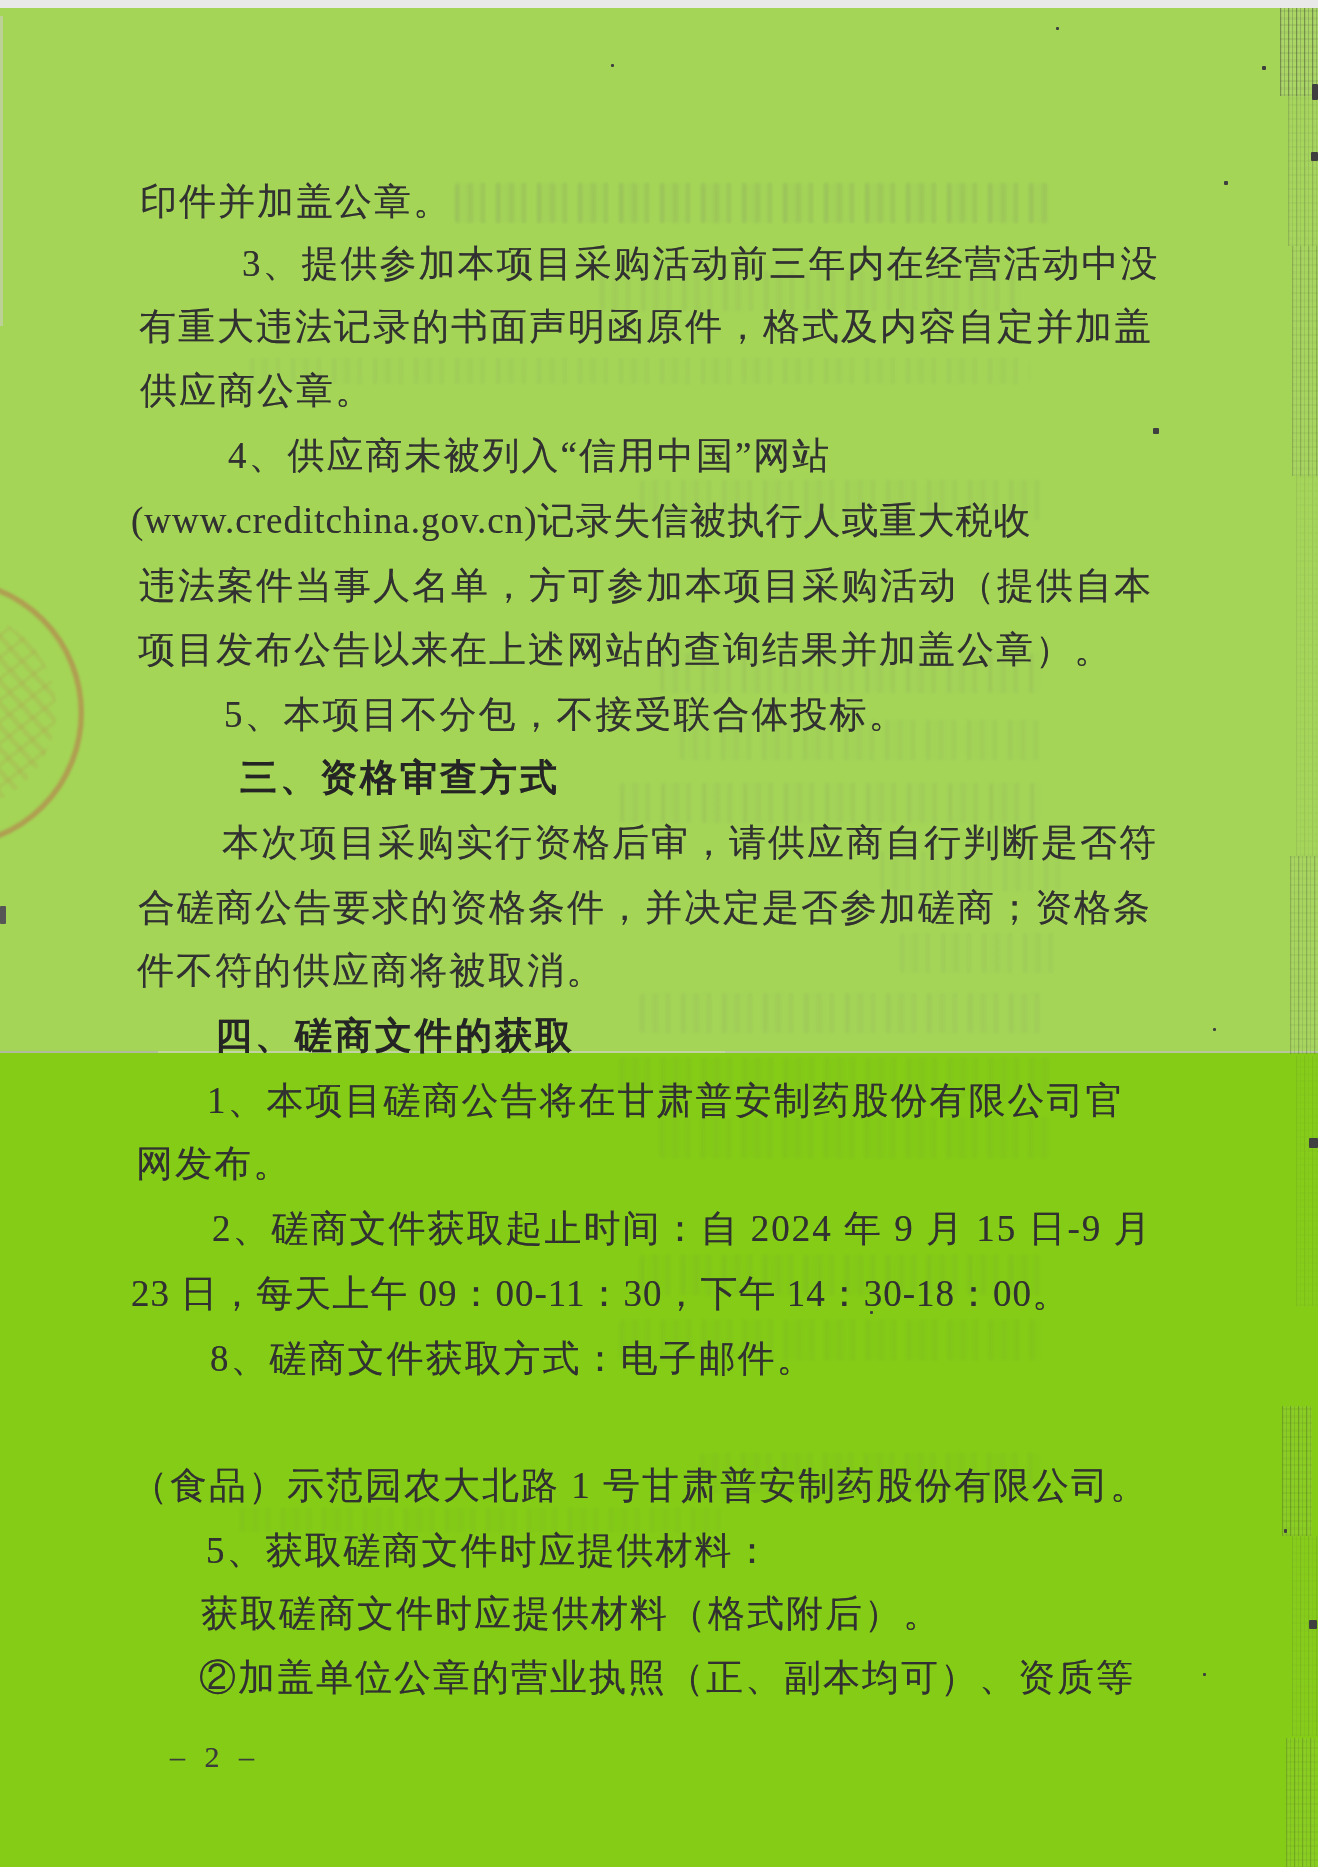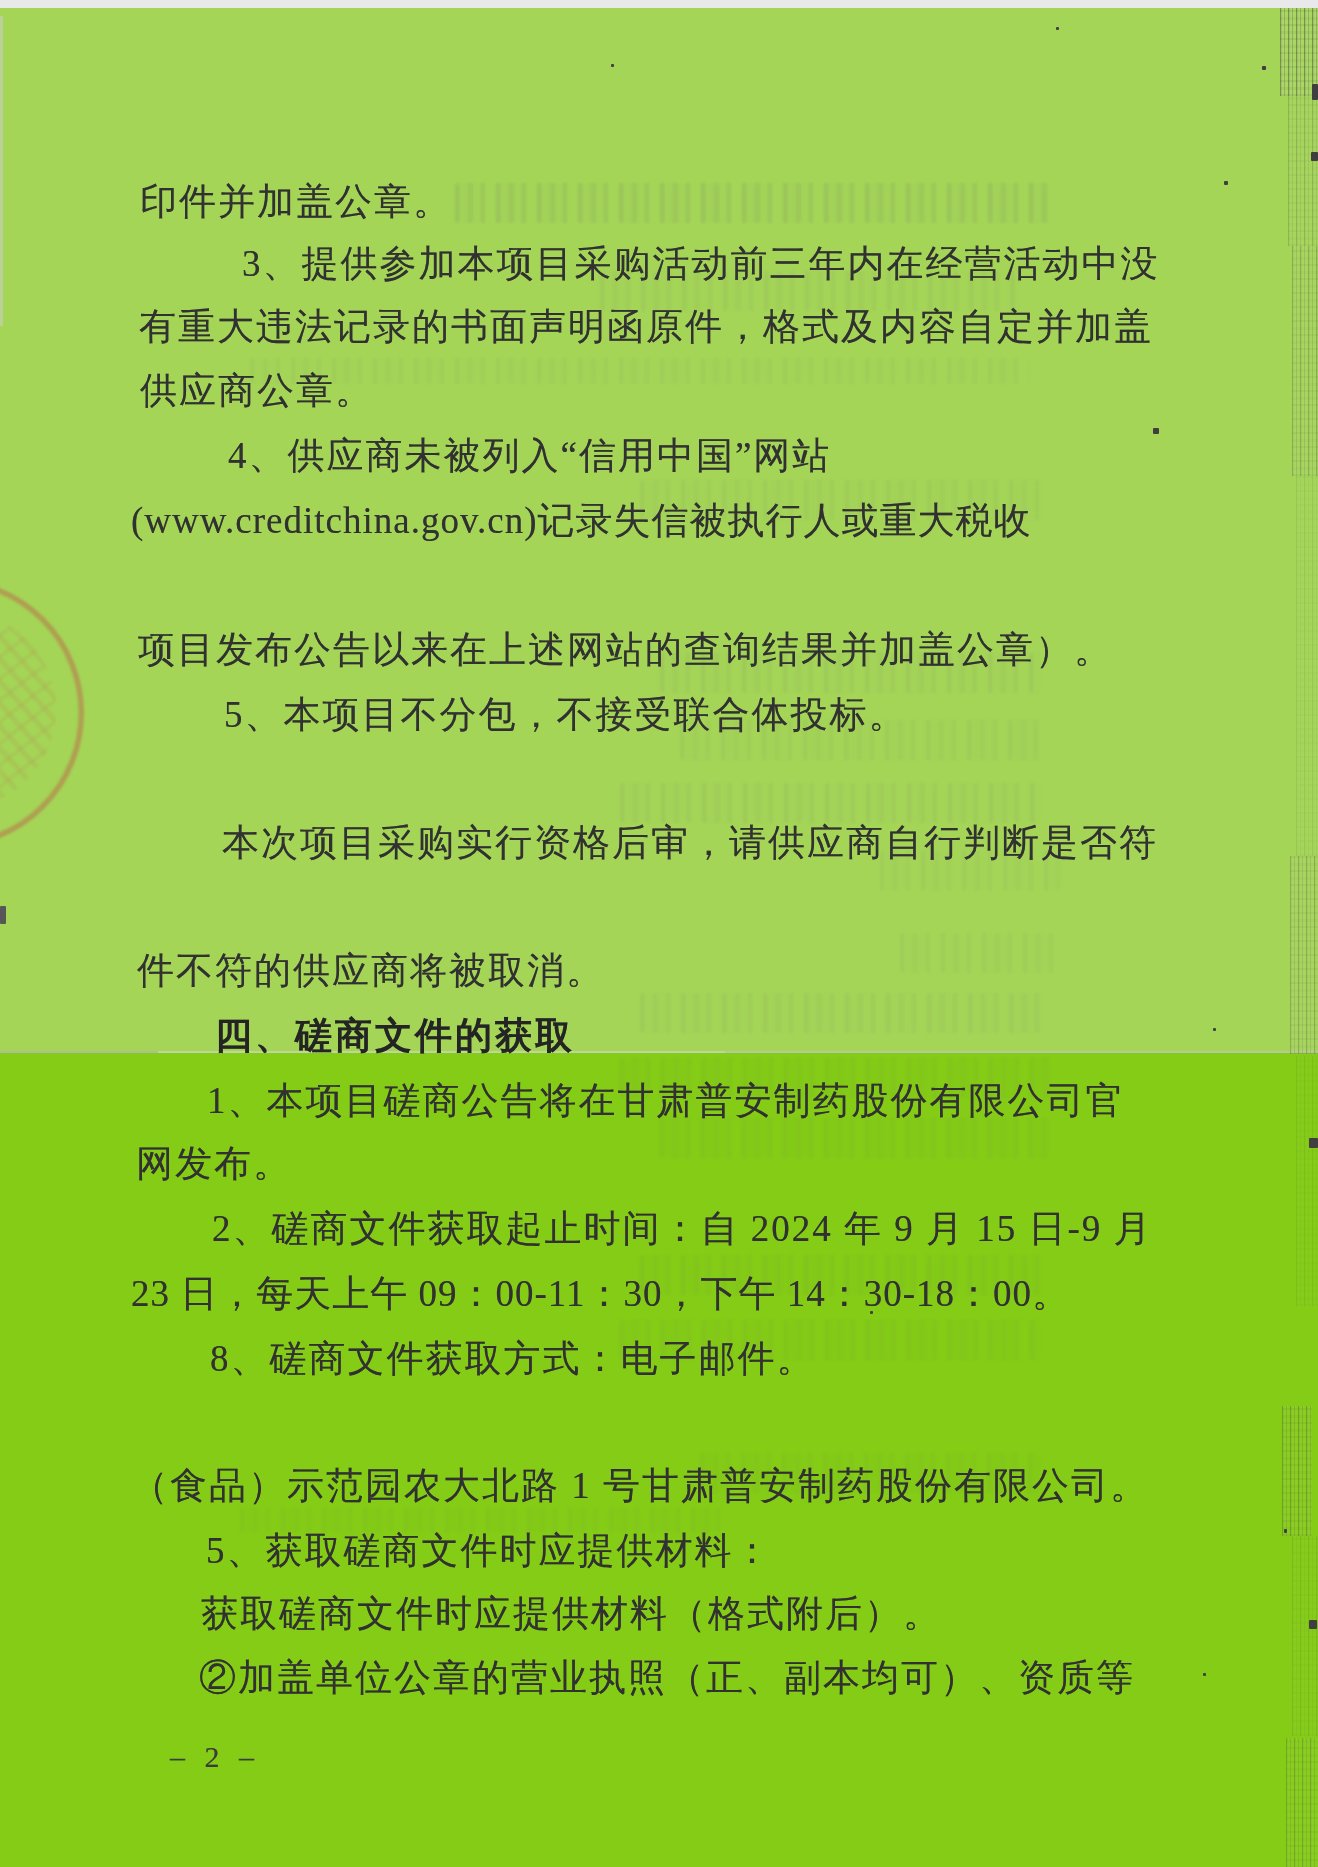--- a/index.html
+++ b/index.html
@@ -123,23 +123,26 @@
   <div class="speck" style="left:1284px;top:1521px;width:3px;height:4px"></div>
   <div class="speck" style="left:1309px;top:1612px;width:8px;height:9px"></div>
   <div class="speck" style="left:1203px;top:1665px;width:3px;height:3px"></div>
 
   <div class="ln" style="top:172px;left:140px">印件并加盖公章。</div>
   <div class="ln" style="top:234px;left:242px">3、提供参加本项目采购活动前三年内在经营活动中没</div>
   <div class="ln" style="top:297px;left:139px">有重大违法记录的书面声明函原件，格式及内容自定并加盖</div>
   <div class="ln" style="top:361px;left:140px">供应商公章。</div>
   <div class="ln" style="top:426px;left:228px">4、供应商未被列入“信用中国”网站</div>
   <div class="ln tight" style="top:491px;left:131px">(www.creditchina.gov.cn)记录失信被执行人或重大税收</div>
+  <div class="ln" style="top:556px;left:139px">违法案件当事人名单，方可参加本项目采购活动（提供自本</div>
   <div class="ln" style="top:620px;left:138px">项目发布公告以来在上述网站的查询结果并加盖公章）。</div>
   <div class="ln" style="top:685px;left:224px">5、本项目不分包，不接受联合体投标。</div>
+  <div class="ln b" style="top:748px;left:240px">三、资格审查方式</div>
   <div class="ln" style="top:813px;left:222px">本次项目采购实行资格后审，请供应商自行判断是否符</div>
+  <div class="ln" style="top:878px;left:138px">合磋商公告要求的资格条件，并决定是否参加磋商；资格条</div>
   <div class="ln" style="top:941px;left:137px">件不符的供应商将被取消。</div>
   <div class="ln b" style="top:1006px;left:215px">四、磋商文件的获取</div>
   <div class="ln" style="top:1071px;left:207px">1、本项目磋商公告将在甘肃普安制药股份有限公司官</div>
   <div class="ln" style="top:1134px;left:136px">网发布。</div>
   <div class="ln" style="top:1199px;left:212px">2、磋商文件获取起止时间：自 2024 年 9 月 15 日-9 月</div>
   <div class="ln tight" style="top:1264px;left:131px">23 日，每天上午 09：00-11：30，下午 14：30-18：00。</div>
   <div class="ln" style="top:1329px;left:210px">8、磋商文件获取方式：电子邮件。</div>
   <div class="ln" style="top:1456px;left:131px">（食品）示范园农大北路 1 号甘肃普安制药股份有限公司。</div>
   <div class="ln" style="top:1521px;left:206px">5、获取磋商文件时应提供材料：</div>
   <div class="ln" style="top:1584px;left:201px">获取磋商文件时应提供材料（格式附后）。</div>

